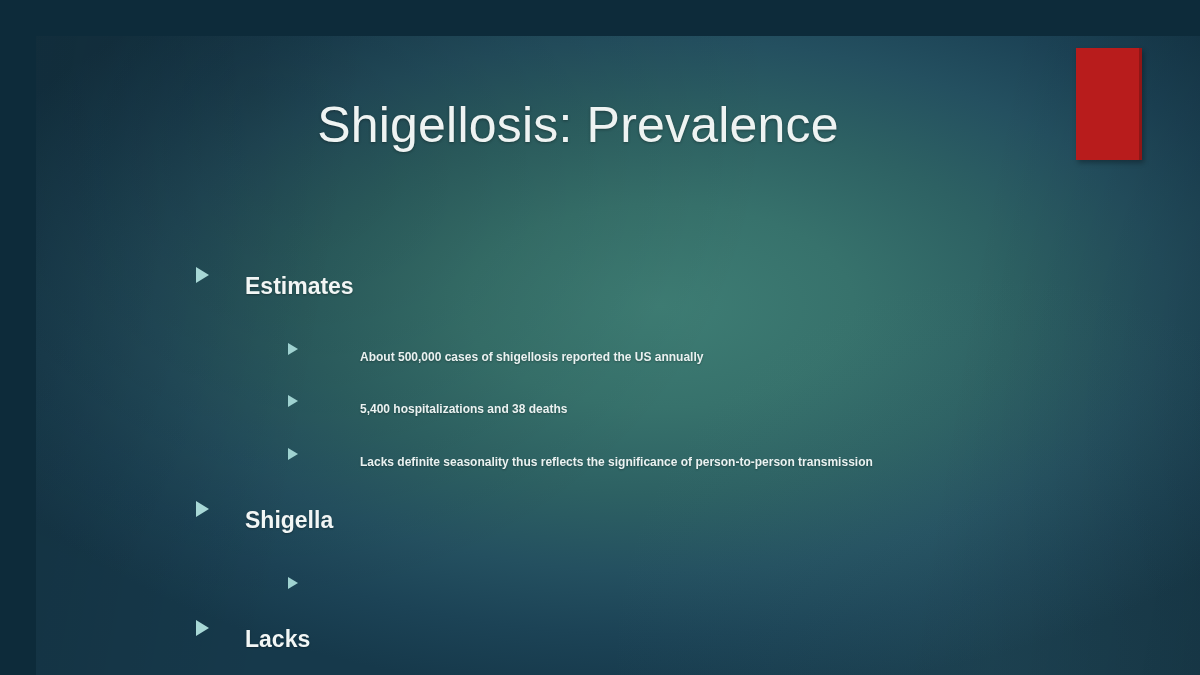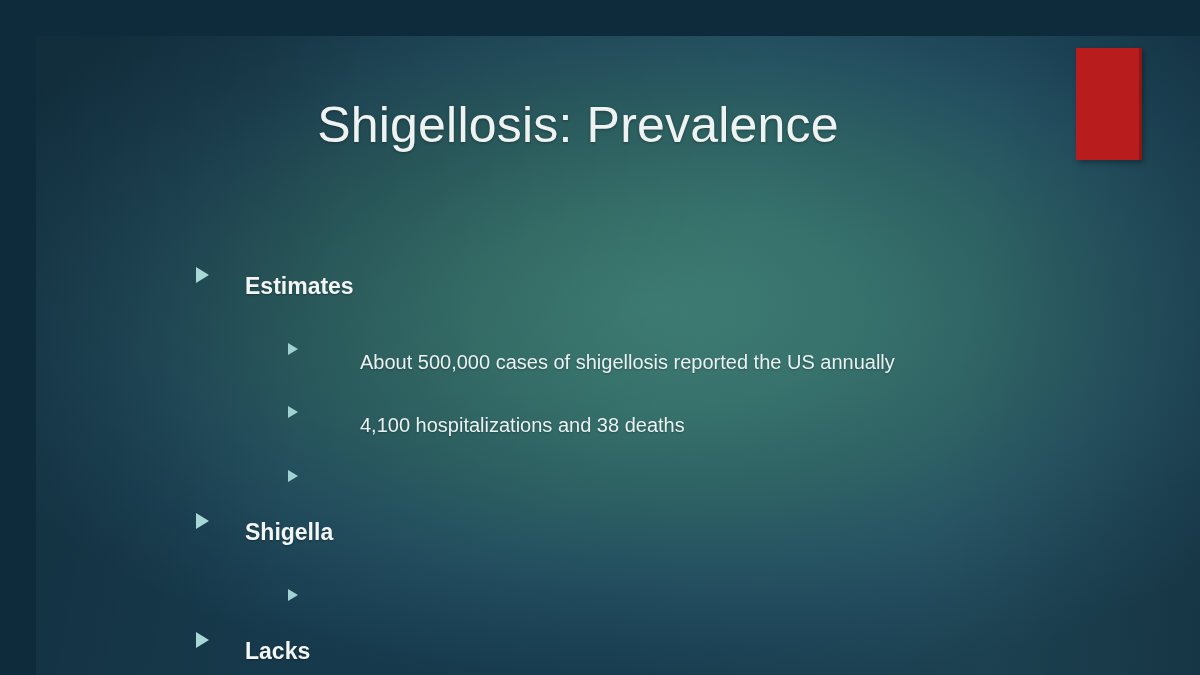--- a/index.html
+++ b/index.html
@@ -98,22 +98,22 @@
   .lvl2 .tri {
     flex:0 0 auto;
     width:0; height:0;
     border-left:10px solid #9fd2d0;
     border-top:6px solid transparent;
     border-bottom:6px solid transparent;
     margin-top:6px;
     margin-right:14px;
   }
   .lvl2 .txt {
-    font-size:20px;
-    font-weight:normal;
+    font-size:12px;
+    font-weight:bold;
     color:#eaf2f1;
     line-height:1.38;
     text-shadow:0 1px 2px rgba(0,0,0,0.28);
     max-width:715px;
   }
   .lvl2 .txt em { font-style:italic; }
 </style>
 </head>
 <body>
 
@@ -130,24 +130,25 @@
         <span class="tri"></span>
         <span class="txt">Estimates</span>
       </div>
       <div class="sub-list">
         <div class="lvl2">
           <span class="tri"></span>
           <span class="txt"><em></em><span>About 500,000 cases of shigellosis reported the US annually</span></span>
         </div>
         <div class="lvl2">
           <span class="tri"></span>
-          <span class="txt"><em></em><span>4,100 hospitalizations and 38 deaths</span></span>
+          <span class="txt"><em></em><span>5,400 hospitalizations and 38 deaths</span></span>
         </div>
         <div class="lvl2">
           <span class="tri"></span>
+          <span class="txt"><em></em><span>Lacks definite seasonality thus reflects the significance of person-to-person transmission</span></span>
         </div>
       </div>
     </div>
 
     <div class="section">
       <div class="lvl1">
         <span class="tri"></span>
         <span class="txt">Shigella</span>
       </div>
       <div class="sub-list">

